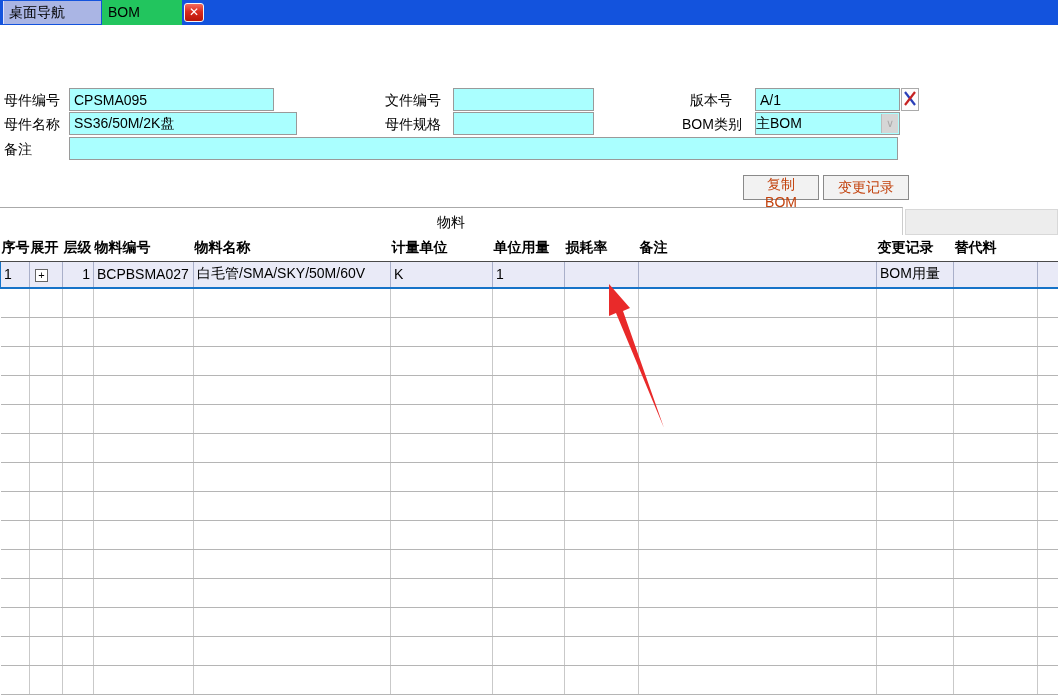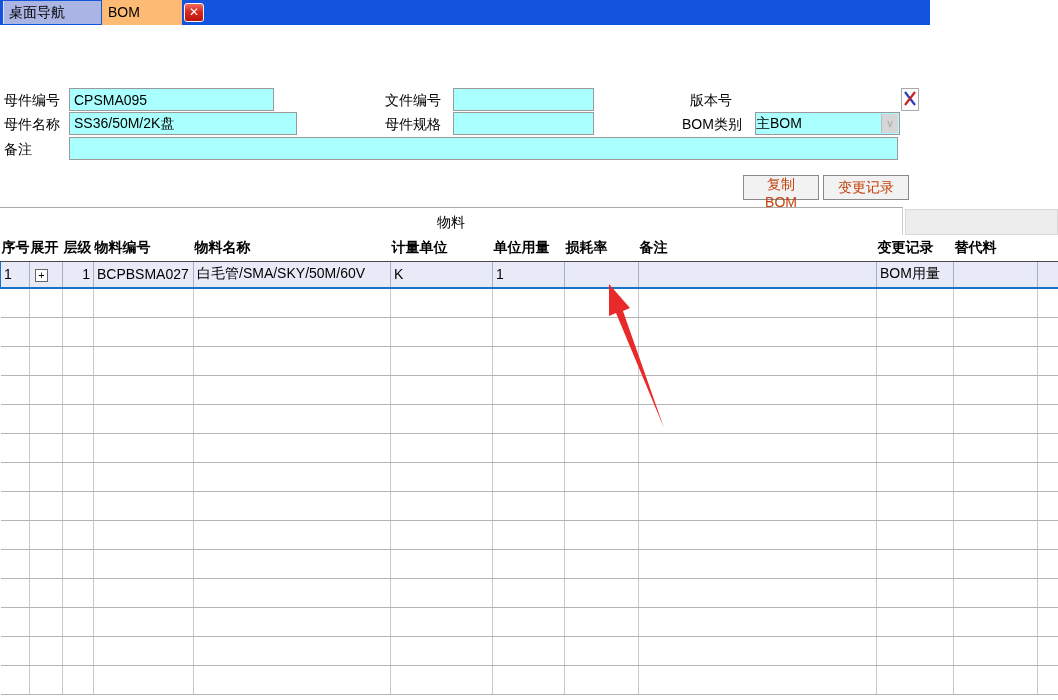--- a/index.html
+++ b/index.html
@@ -1,25 +1,25 @@
 <!DOCTYPE html>
 <html><head>
 <meta charset="utf-8">
 <style>
   * { margin:0; padding:0; box-sizing:border-box; }
   html,body { width:1058px; height:700px; overflow:hidden; background:#fff;
     font-family:"Liberation Sans","DejaVu Sans",sans-serif; font-size:14px; color:#000; }
   #stage { position:relative; width:1058px; height:700px; }
 
   
-  .tabbar { position:absolute; left:0; top:0; width:930px; height:25px; background:#1353dd; }
+  .tabbar { position:absolute; left:0; top:0; width:1058px; height:25px; background:#1353dd; }
   .tab-desktop { position:absolute; left:3px; top:1px; width:98px; height:23px;
     background:#aab5e4; border-left:1px solid #dde2ff; line-height:23px; padding-left:5px; }
   .tab-bom { position:absolute; left:102px; top:0; width:80px; height:25px;
-    background:#fdba74; line-height:25px; padding-left:6px; }
+    background:#22c55e; line-height:25px; padding-left:6px; }
   .tab-close { position:absolute; left:184px; top:3px; width:20px; height:19px;
     background:linear-gradient(#f26a5e 0%, #d92b1e 45%, #b81408 100%);
     border:1px solid #f5f5f5; border-radius:3px; color:#fff; font-size:12px; font-weight:bold;
     text-align:center; line-height:17px; cursor:pointer; }
 
   
   .flabel { position:absolute; white-space:nowrap; }
   .cyan { position:absolute; background:#aaffff; border:1px solid #9a9a9a; height:23px;
     font-family:inherit; font-size:14px; padding:4px 4px; color:#000; outline:none; }
   .iconbtn { position:absolute; width:18px; height:23px; background:#fdfdfd;
@@ -75,20 +75,21 @@
   <div class="flabel" style="left:385px;top:92px">文件编号</div>
   <div class="flabel" style="left:385px;top:116px">母件规格</div>
   <div class="flabel" style="left:690px;top:92px">版本号</div>
   <div class="flabel" style="left:682px;top:116px">BOM类别</div>
 
   <input class="cyan" style="left: 69px; top: 88px; width: 205px;" value="CPSMA095">
   <input class="cyan" style="left: 69px; top: 112px; width: 228px;" value="SS36/50M/2K盘">
   <input class="cyan" style="left: 69px; top: 137px; width: 829px;" value="">
   <input class="cyan" style="left: 453px; top: 88px; width: 141px;" value="">
   <input class="cyan" style="left: 453px; top: 112px; width: 141px;" value="">
+  <input class="cyan" style="left: 755px; top: 88px; width: 145px;" value="A/1">
 
   <button class="iconbtn" style="left:901px;top:88px">
     <svg width="14" height="17" viewBox="0 0 14 17">
       <line x1="2" y1="2" x2="12" y2="15" stroke="#2a3fb8" stroke-width="2.2"></line>
       <line x1="12" y1="2" x2="2" y2="15" stroke="#c62222" stroke-width="2.2"></line>
     </svg>
   </button>
 
   <div class="dropdown" style="left:755px;top:112px;width:145px">
     <span>主BOM</span>

